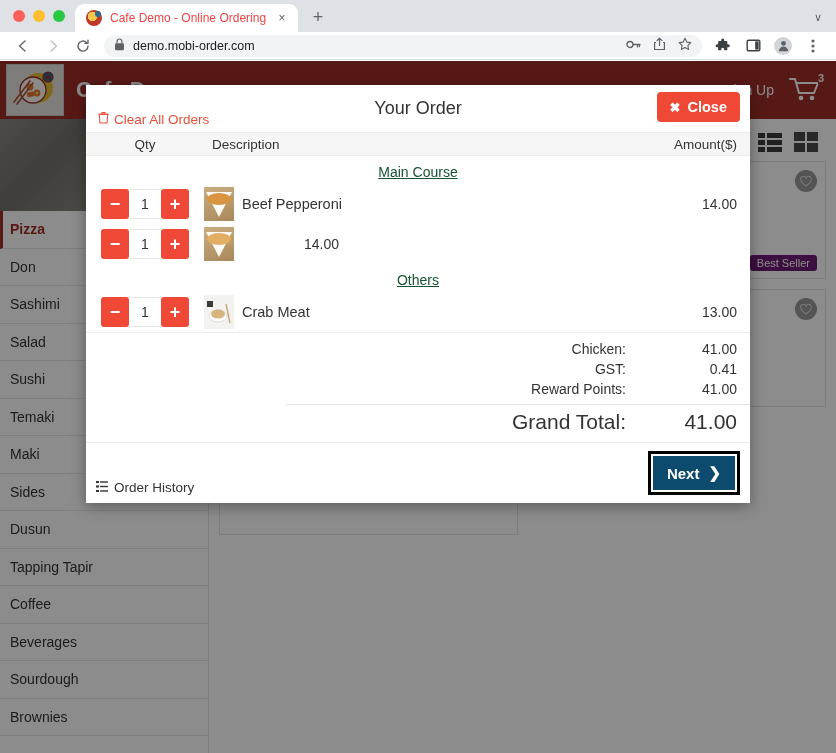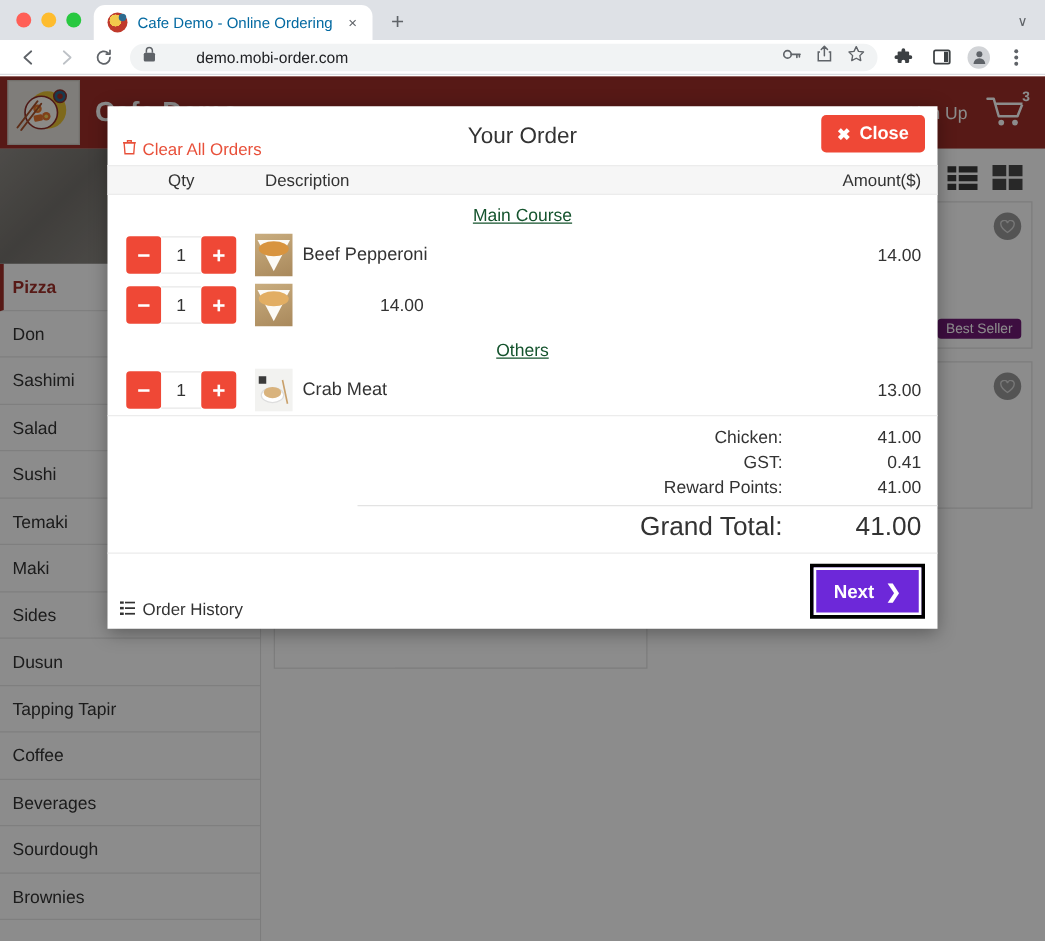--- a/index.html
+++ b/index.html
@@ -34,21 +34,21 @@
     width: 16px; height: 16px; border-radius: 50%;
     background: radial-gradient(circle at 40% 40%, #f2c94c 0%, #f2c94c 35%, #c0392b 36%, #c0392b 100%);
     flex-shrink: 0;
     position: relative;
   }
   .tab-favicon::after{
     content:""; position:absolute; width:6px; height:6px; border-radius:50%;
     background:#2d6a8f; top:1px; right:1px;
   }
   .tab-title {
-    font-size: 12px; color: #0369a1; white-space: nowrap;
+    font-size: 12px; color: #ef4444; white-space: nowrap;
     overflow: hidden; text-overflow: ellipsis; flex: 1;
   }
   .tab-close {
     width: 16px; height: 16px; flex-shrink: 0;
     display: flex; align-items: center; justify-content: center;
     font-size: 12px; color: #5f6368; line-height: 1;
   }
   .newtab {
     width: 28px; height: 28px; margin-left: 6px; margin-bottom: 1px;
     display: flex; align-items: center; justify-content: center;
@@ -69,21 +69,21 @@
     width: 30px; height: 26px; flex-shrink: 0;
     display: flex; align-items: center; justify-content: center;
     color: #5f6368;
   }
   .omnibox {
     flex: 1; height: 22px; background: #f1f3f4; border-radius: 11px;
     display: flex; align-items: center; gap: 8px;
     padding: 0 10px; margin: 0 6px;
     min-width: 0;
   }
-  .omnibox .url { font-size: 12.5px; color: #202124; white-space: nowrap; margin-left: 24px; }
+  .omnibox .url { font-size: 12.5px; color: #202124; white-space: nowrap; }
   .omni-icons { margin-left: auto; display: flex; align-items: center; gap: 12px; }
   .profile-circle {
     width: 18px; height: 18px; border-radius: 50%; background: #d2d4d7;
     display: flex; align-items: center; justify-content: center;
   }
 
   
   .page {
     position: absolute; top: 61px; left: 0;
     width: 836px; height: 692px; overflow: hidden;
@@ -285,21 +285,21 @@
   }
   .order-history {
     display: flex; align-items: center; gap: 6px;
     font-size: 13.5px; color: #333;
     position: absolute; left: 10px; bottom: 8px;
   }
   .next-wrap {
     margin-left: auto; border: 3px solid #000; padding: 0; line-height: 0;
   }
   .next-btn {
-    background: #6d28d9; color: #fff; border: none;
+    background: #0c4a6e; color: #fff; border: none;
     padding: 8px 14px; font-size: 15px; font-weight: 700;
     display: flex; align-items: center; gap: 9px;
     border: 2px solid #fff;
   }
 </style>
 </head>
 <body>
 
 <div class="browser">
 

